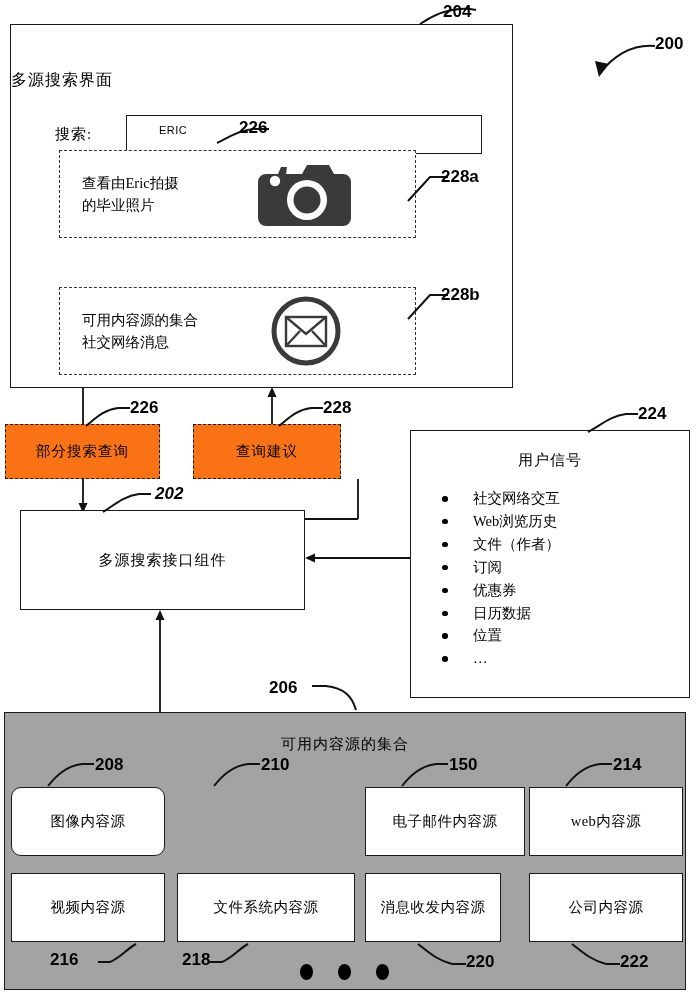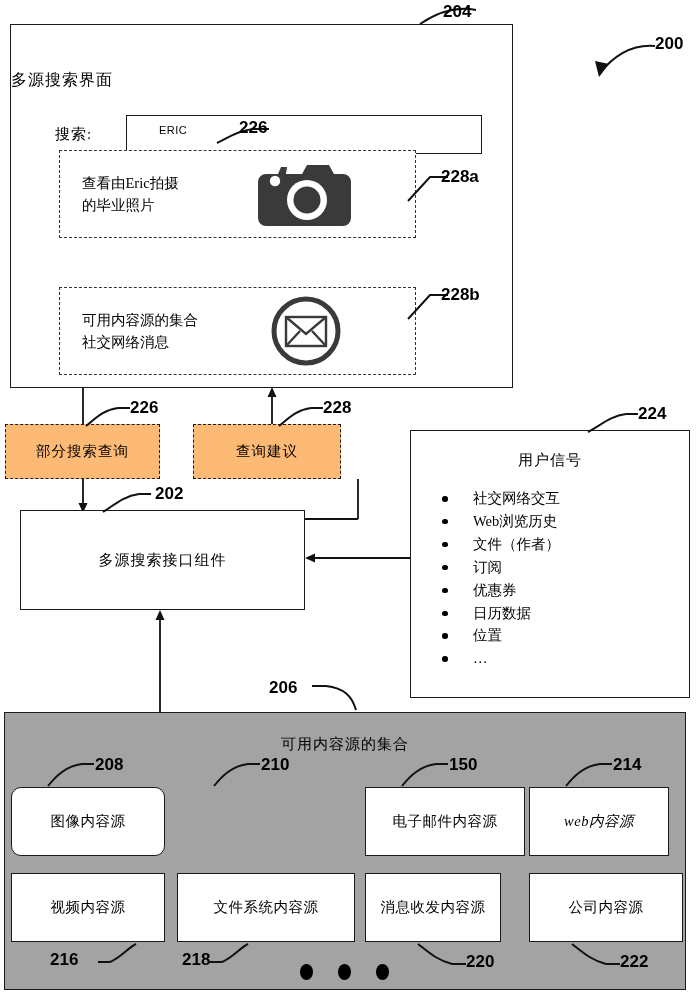--- a/index.html
+++ b/index.html
@@ -46,21 +46,21 @@
     position:absolute;left:22px;top:50%;transform:translateY(-50%);
     width:160px;text-align:left;font-size:14.5px;line-height:1.55;
   }
   .sugg .ico{
     position:absolute;left:196px;top:50%;transform:translateY(-50%);
     width:100px;height:76px;display:flex;align-items:center;justify-content:center;
   }
 
   
   .middash{
-    position:absolute;height:55px;border:1.6px dashed #1a1a1a;background:#fdba74;
+    position:absolute;height:55px;border:1.6px dashed #1a1a1a;background:#f97316;
     box-sizing:border-box;display:flex;align-items:center;justify-content:center;
     font-size:14.5px;letter-spacing:1px;
   }
 
   #comp202{
     position:absolute;left:20px;top:510px;width:285px;height:100px;
     border:1.6px solid #1a1a1a;background:#fff;box-sizing:border-box;
     display:flex;align-items:center;justify-content:center;
     font-size:15px;letter-spacing:1px;
   }
@@ -209,21 +209,21 @@
   </svg>
   <div class="refnum" style="left:323px;top:398px;">228</div>
 
   <div id="comp202" class="cn">
     <span>多源搜索接口组件</span>
   </div>
   <svg class="lead" style="left:103px;top:490px;width:55px;height:24px;">
     <path d="M0,22 C10,16 20,6 36,4" stroke="#111" stroke-width="2" fill="none"></path>
     <line x1="36" y1="4" x2="48" y2="4" stroke="#111" stroke-width="2"></line>
   </svg>
-  <div class="refnum" style="left:155px;top:484px;">202</div>
+  <div class="refnum" style="left:155px;top:484px;font-style:italic;">202</div>
 
   <div id="signals224">
     <div id="signals-title" class="cn">用户信号</div>
     <ul id="signals-list" class="cn">
       <li>社交网络交互</li>
       <li>Web浏览历史</li>
       <li>文件（作者）</li>
       <li>订阅</li>
       <li>优惠券</li>
       <li>日历数据</li>
@@ -245,21 +245,21 @@
 
   <div id="sources206">
     <div id="sources-title" class="cn">可用内容源的集合</div>
 
     <div class="srcbox cn" style="left:6px;top:74px;width:154px;border-radius:10px;">
       <span>图像内容源</span>
     </div>
     <div class="srcbox cn" style="left:360px;top:74px;width:160px;">
       <span>电子邮件内容源</span>
     </div>
-    <div class="srcbox cn" style="left:524px;top:74px;width:140px;font-style:italic;">
+    <div class="srcbox cn" style="left:524px;top:74px;width:154px;">
       <span>web内容源</span>
     </div>
 
     <div class="srcbox cn" style="left:6px;top:160px;width:154px;">
       <span>视频内容源</span>
     </div>
     <div class="srcbox cn" style="left:172px;top:160px;width:178px;">
       <span>文件系统内容源</span>
     </div>
     <div class="srcbox cn" style="left:360px;top:160px;width:136px;">

